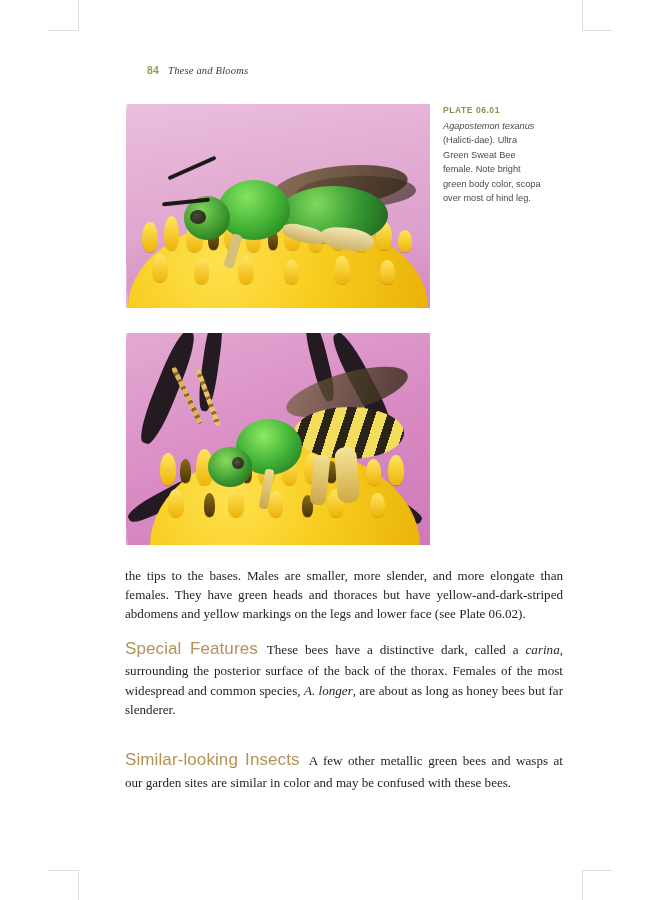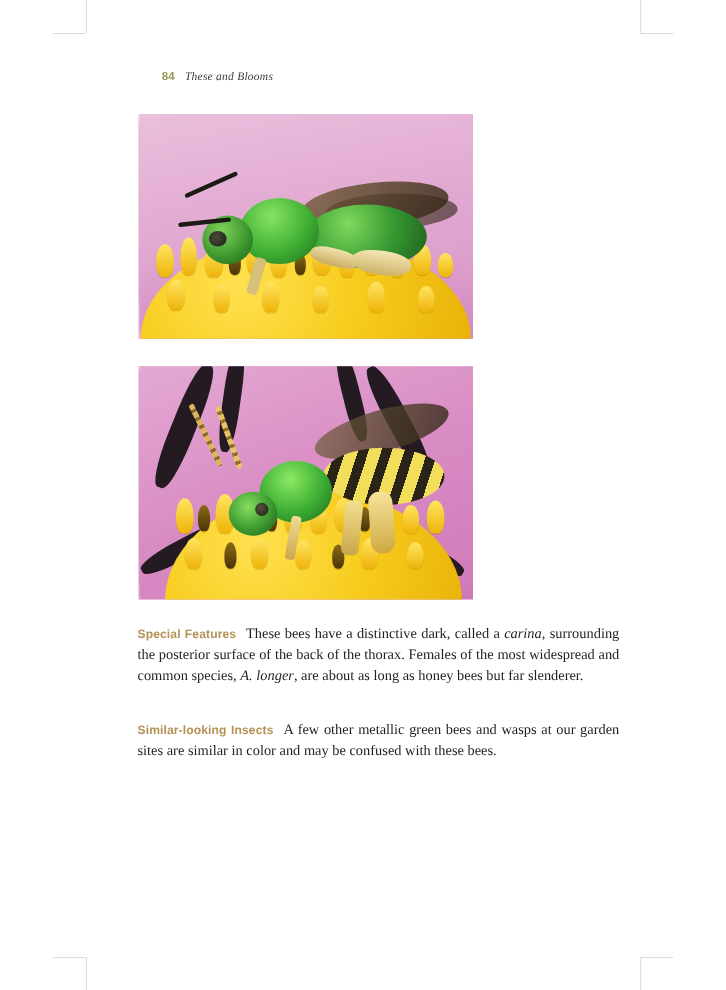--- a/index.html
+++ b/index.html
@@ -237,22 +237,22 @@
     font-size: 13.1px;
     line-height: 1.465;
     color: #1f1f1e;
     text-align: justify;
   }
   .body p { margin: 0 0 13px 0; }
   .body p:last-child { margin-bottom: 0; margin-top: 29px; }
   .runin {
     color: #b49256;
     font-family: "Liberation Sans", sans-serif;
-    font-weight: bold;
-    font-size: 11px;
+    font-weight: normal;
+    font-size: 17px;
     letter-spacing: 0.1px;
     margin-right: 9px;
   }
   .it { font-style: italic; }
 </style>
 </head>
 <body>
 
 <div class="page">
 
@@ -310,20 +310,23 @@
         <i class="seg b1-eye"></i>
         <i class="ant b1-ant1"></i>
         <i class="ant b1-ant2"></i>
         <i class="leg b1-leg1"></i>
         <i class="leg b1-leg2"></i>
         <i class="leg b1-leg3"></i>
       </div>
     </div>
   </div>
 
+  <div class="caption one">
+    <span class="plate-label">PLATE 06.01</span><span class="sci">Agapostemon texanus</span><span> (Halicti-dae). Ultra Green Sweat Bee female. Note bright green body color, scopa over most of hind leg.</span>
+  </div>
 
   <div class="figure two">
     <div class="photo">
       <div class="petals two"></div>
       <div class="gap g1"></div>
       <div class="gap g2"></div>
       <div class="gap g3"></div>
       <div class="gap g4"></div>
       <div class="gap g5"></div>
       <div class="gap g6"></div>
@@ -358,19 +361,20 @@
         <i class="ant b2-ant2"></i>
         <i class="leg b2-leg1"></i>
         <i class="leg b2-leg2"></i>
         <i class="leg b2-leg3"></i>
       </div>
     </div>
   </div>
 
 
   <div class="body">
+    <p>the tips to the bases. Males are smaller, more slender, and more elongate than females. They have green heads and thoraces but have yellow-and-dark-striped abdomens and yellow markings on the legs and lower face (see Plate 06.02).</p>
 
     <p><span class="runin">Special Features</span><span>These bees have a distinctive dark, called a </span><span class="it">carina</span><span>, surrounding the posterior surface of the back of the thorax. Females of the most widespread and common species, </span><span class="it">A. longer</span><span>, are about as long as honey bees but far slenderer.</span></p>
 
     <p><span class="runin">Similar-looking Insects</span><span>A few other metallic green bees and wasps at our garden sites are similar in color and may be confused with these bees.</span></p>
   </div>
 
 </div>
 
 </body></html>

